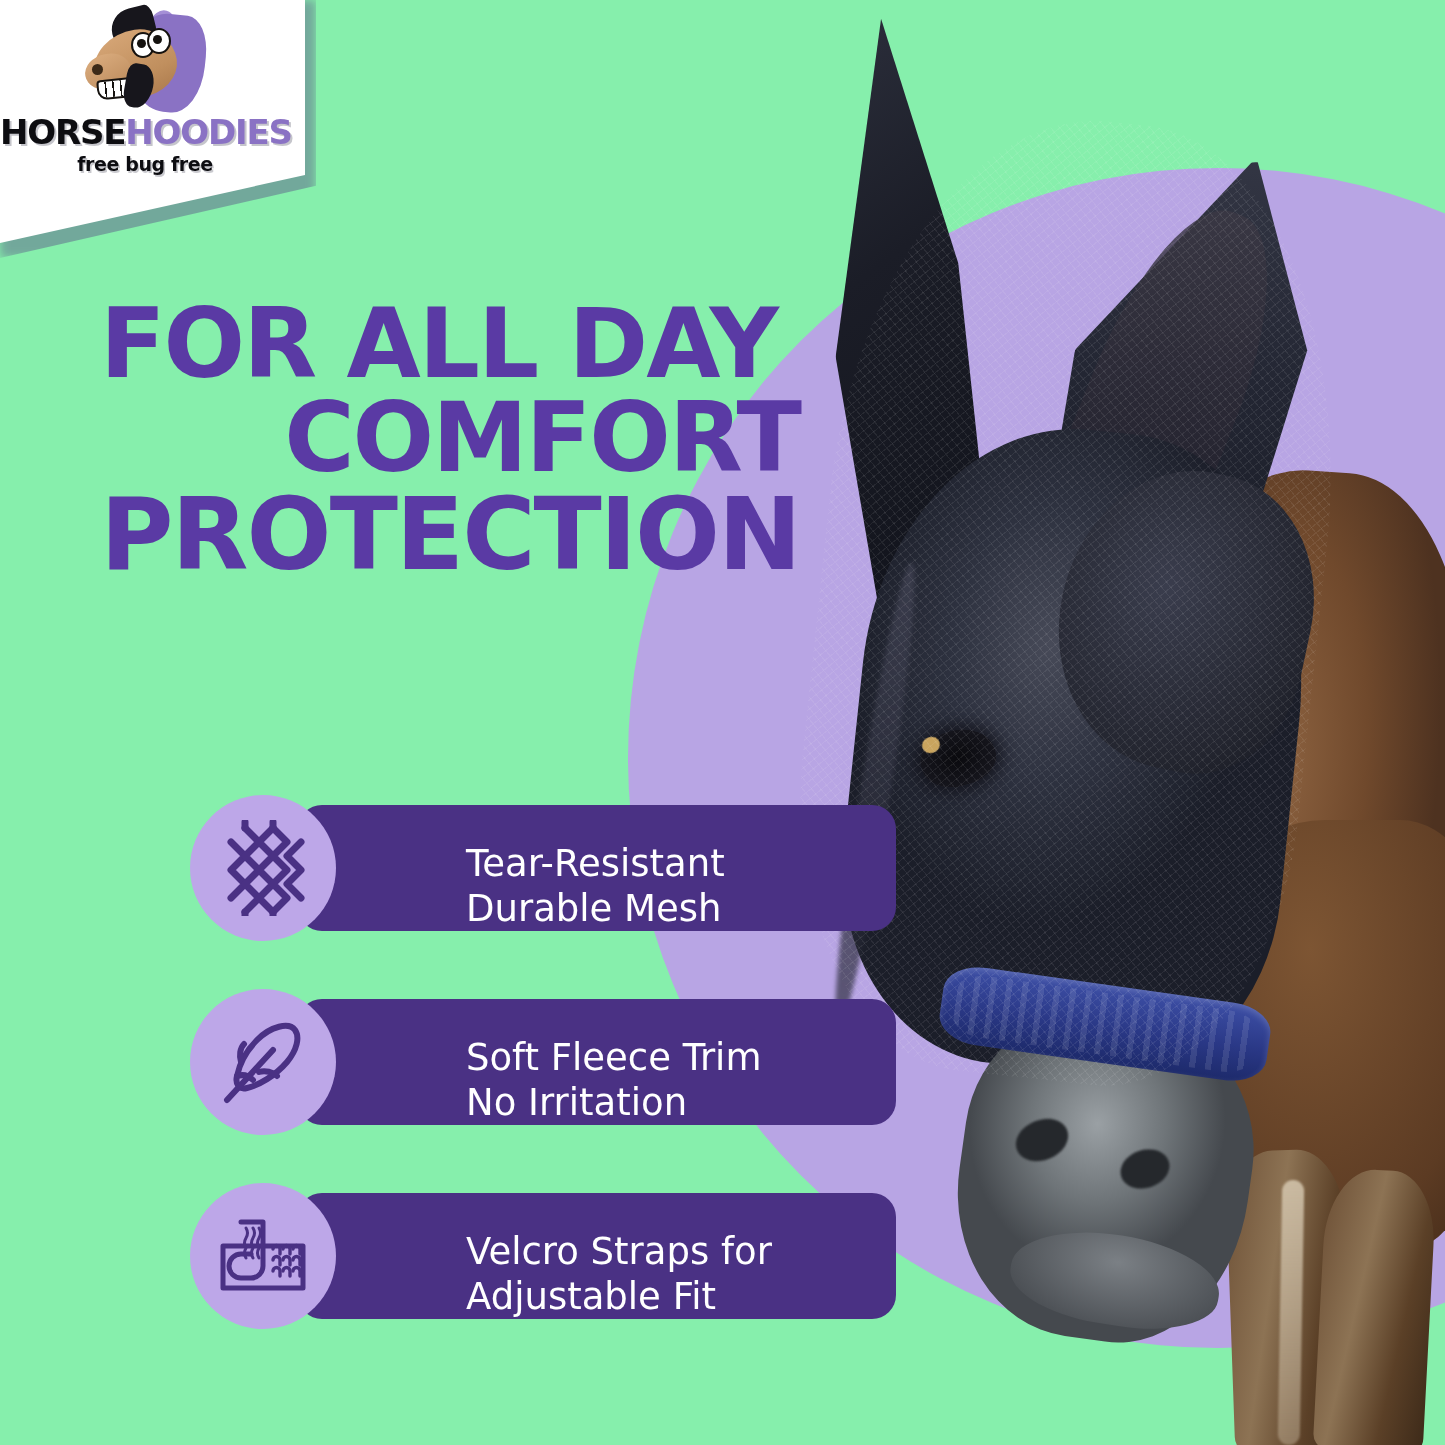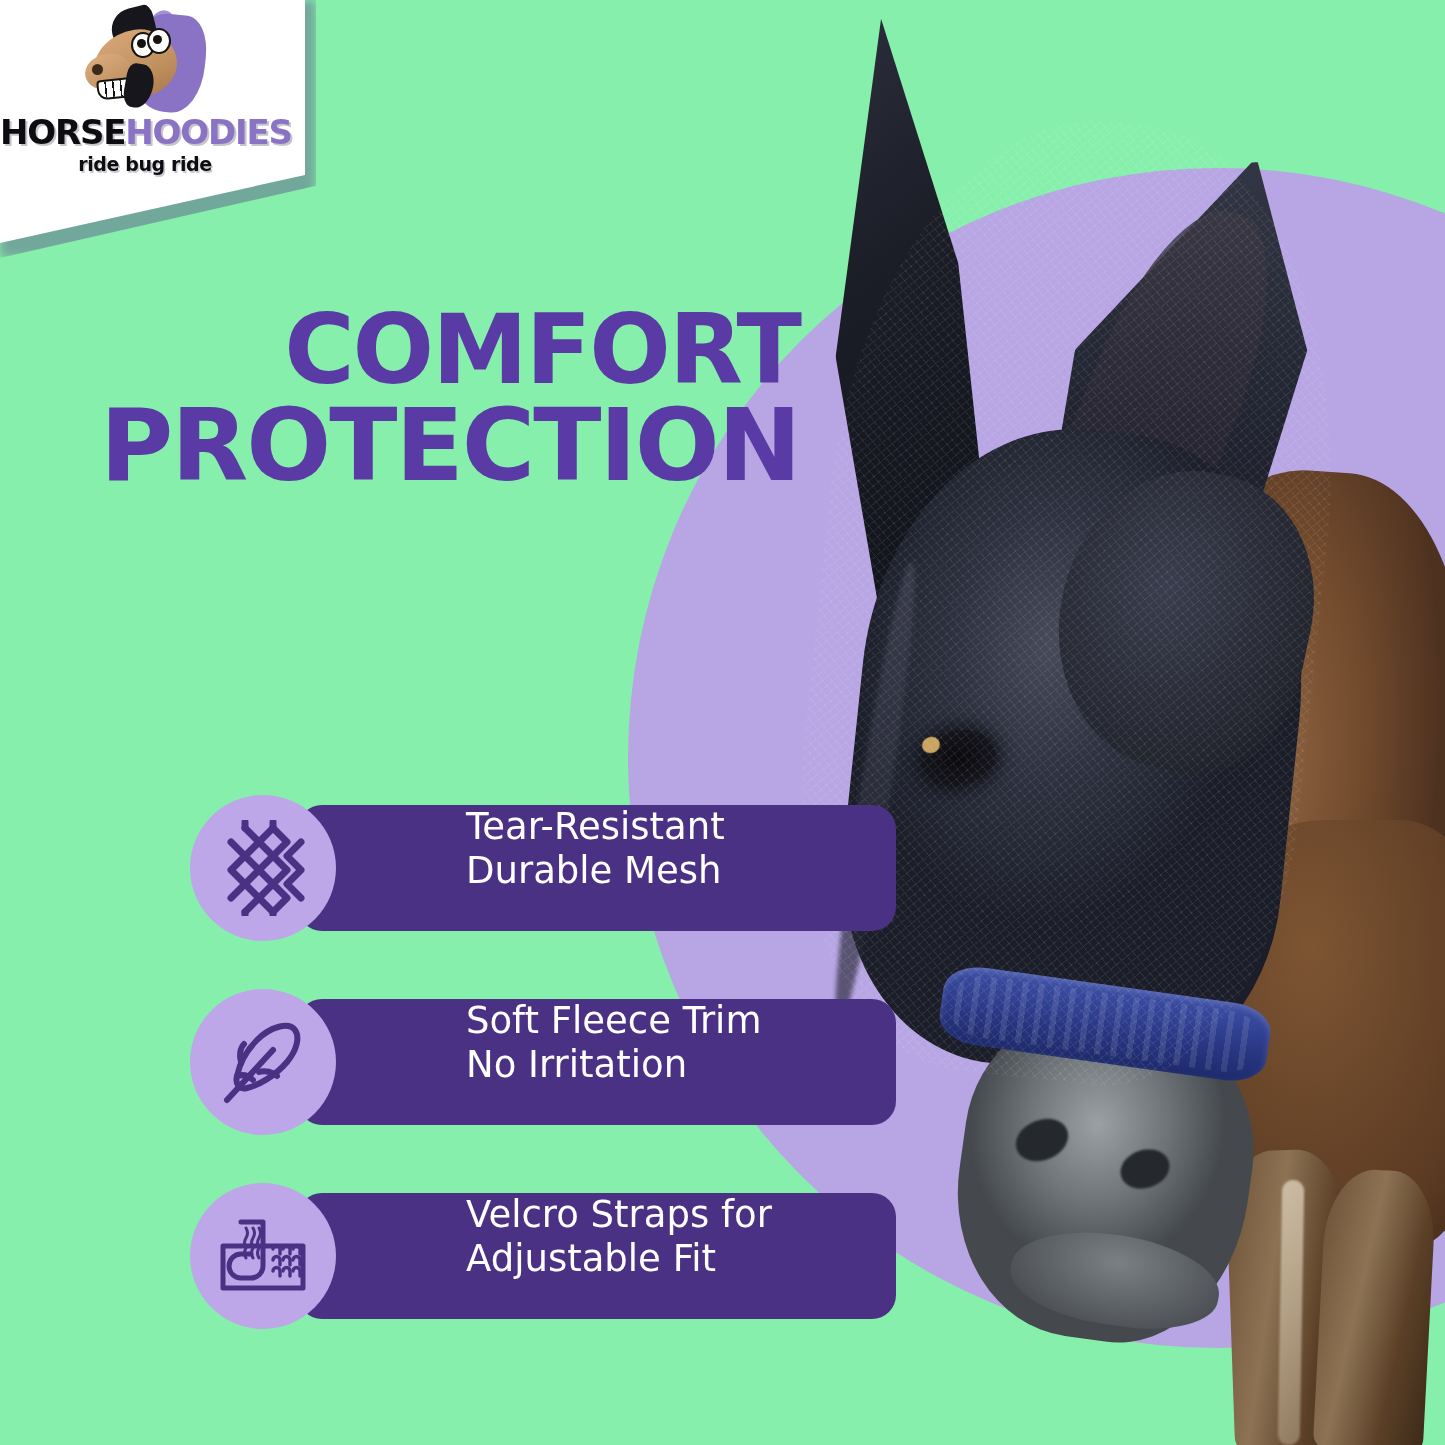--- a/index.html
+++ b/index.html
@@ -370,21 +370,21 @@
   .hl-and {
     font-family: "DejaVu Sans", sans-serif;
     font-weight: 400;
     font-size: 46px;
     color: #5a3aa4;
     letter-spacing: 4px;
     text-align: center;
     width: 700px;
     margin-top: 10px;
   }
-  .hl-3 { font-size: 100px; margin-top: 6px; width: 700px; }
+  .hl-3 { font-size: 100px; margin-top: 6px; text-align: center; width: 700px; }
 
   
   .features {
     position: absolute;
     left: 190px;
     top: 795px;
     z-index: 4;
   }
   .feature-row {
     position: relative;
@@ -393,21 +393,21 @@
   }
   .pill {
     position: absolute;
     left: 108px;
     top: 10px;
     width: 598px;
     height: 126px;
     background: #4a3184;
     border-radius: 24px;
     display: flex;
-    align-items: flex-start;
+    align-items: flex-end;
     box-sizing: border-box;
     padding-left: 168px;
   }
   .pill-text {
     color: #ffffff;
     font-family: "DejaVu Sans", sans-serif;
     font-weight: 400;
     font-size: 37px;
     line-height: 1.2;
     white-space: pre-line;
@@ -469,25 +469,26 @@
         <div class="horse-snout"></div>
         <div class="horse-nostril"></div>
         <div class="horse-grin"></div>
         <div class="mane2"></div>
         <div class="horse-eye-a"></div>
         <div class="horse-eye-b"></div>
         <div class="horse-pupil-a"></div>
         <div class="horse-pupil-b"></div>
       </div>
       <div class="logo-word"><span class="w1">HORSE</span><span class="w2">HOODIES</span></div>
-      <div class="logo-tag">ride bug ride</div>
+      <div class="logo-tag">free bug free</div>
     </div>
   </div>
 
   <div class="headline">
+    <div class="hl-line hl-1">FOR ALL DAY</div>
     <div class="hl-line hl-2">COMFORT</div>
     <div class="hl-line hl-3">PROTECTION</div>
   </div>
 
   <div class="features">
 
     <div class="feature-row">
       <div class="pill">
         <div class="pill-text">Tear-Resistant
 Durable Mesh</div>

